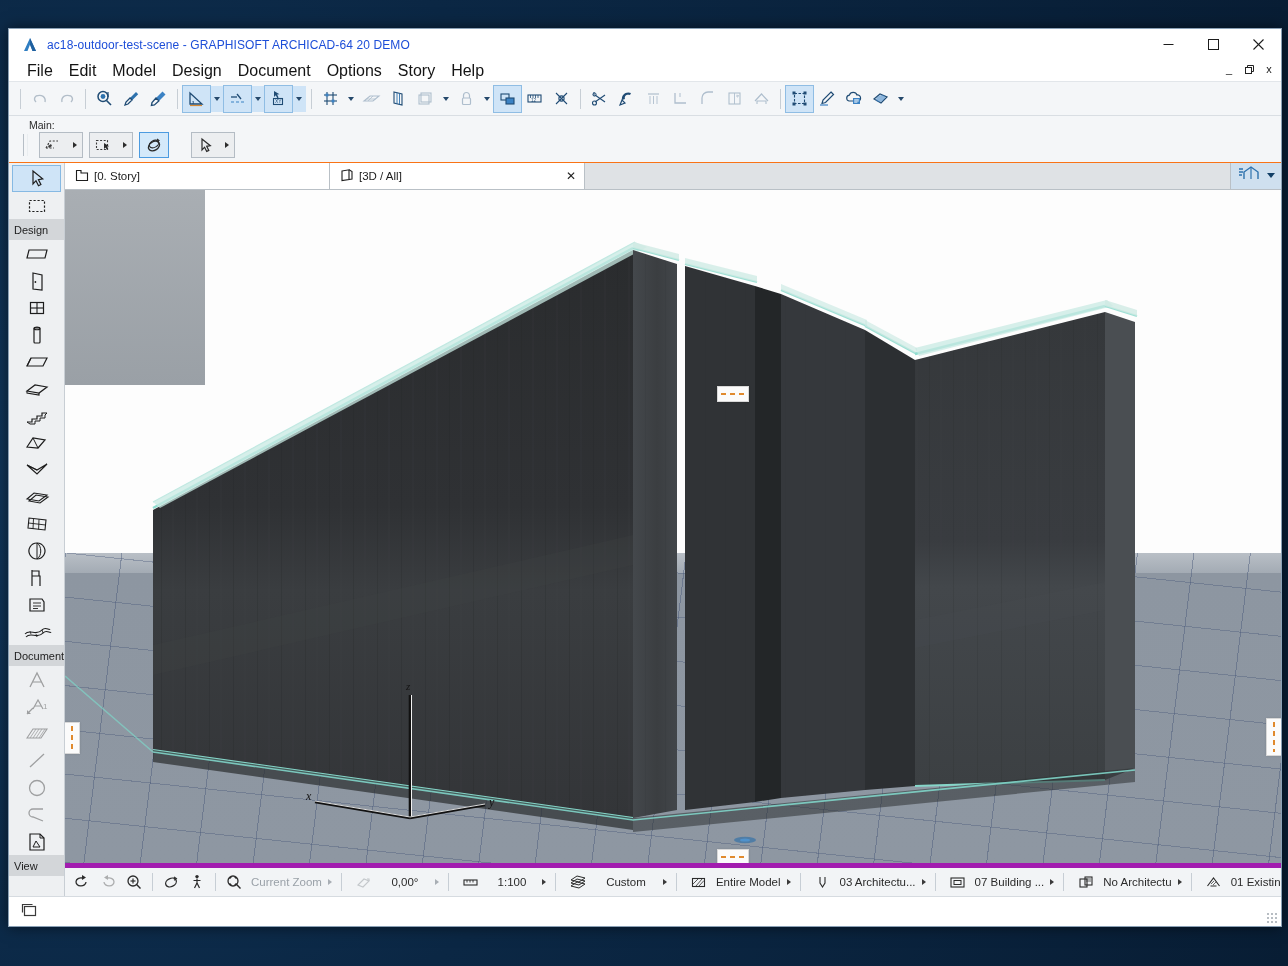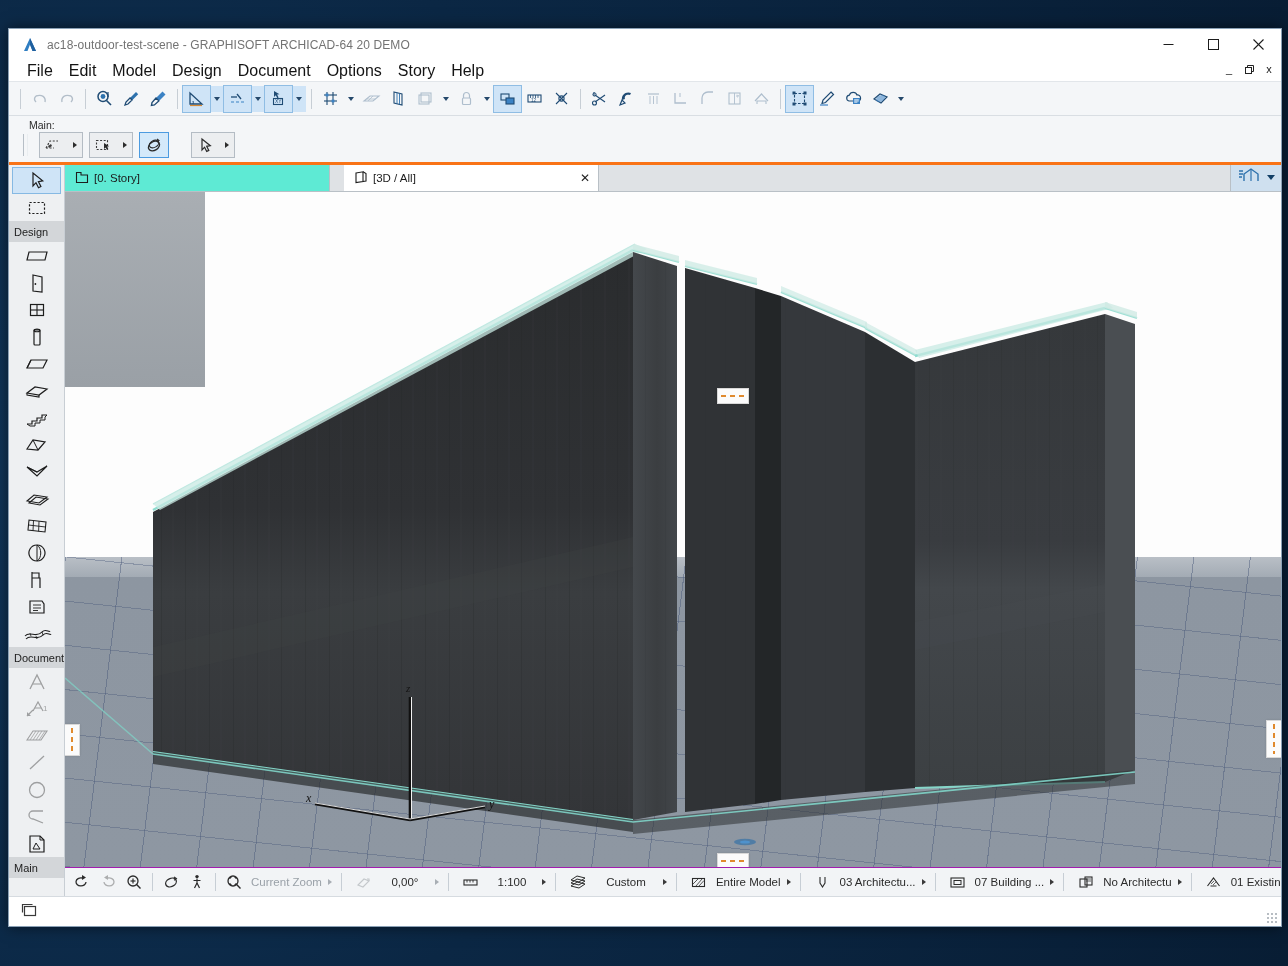--- a/index.html
+++ b/index.html
@@ -26,21 +26,21 @@
   }
   
   #titlebar{
     height:31px;min-height:31px;background:#ffffff;
     display:flex;align-items:center;position:relative;
     border-bottom:0;
   }
   #app-icon{width:18px;height:18px;margin:0 8px 0 12px;position:relative;}
   #app-icon svg{display:block;}
   #title-text{
-    font-size:12px;color:#737373;letter-spacing:.1px;white-space:nowrap;
+    font-size:12px;color:#1d4ed8;letter-spacing:.1px;white-space:nowrap;
   }
   .wbtn{
     width:45px;height:30px;display:flex;align-items:center;justify-content:center;
     color:#1c1c1c;
   }
   #wincontrols{position:absolute;right:0;top:0;display:flex;}
   
   #menubar{
     height:21px;min-height:21px;display:flex;align-items:center;
     background:#ffffff;position:relative;padding-left:10px;
@@ -68,21 +68,21 @@
   .tb-arrow{
     width:14px;height:26px;display:flex;align-items:center;justify-content:center;
     flex:0 0 auto;
   }
   .tb-arrow.act{background:#cfe4f7;}
   .tb-sep{width:1px;height:20px;background:#c7ced5;margin:0 5px;flex:0 0 auto;}
   .tri-d{width:0;height:0;border-left:3.5px solid transparent;border-right:3.5px solid transparent;border-top:4px solid #25486b;}
   
   #mainbar{
     height:46px;min-height:46px;background:#f4f6f8;
-    border-bottom:3px solid #f97316;position:relative;
+    border-bottom:1px solid #f97316;position:relative;
     display:flex;flex-direction:column;justify-content:flex-end;
   }
   #mainbar-label{
     position:absolute;left:20px;top:3px;font-size:10.5px;color:#2b2b2b;
   }
   #mainbar-row{display:flex;align-items:center;padding:0 0 4px 14px;gap:6px;}
   #mainbar-grip{width:3px;height:22px;border-left:1px solid #b6bec6;border-right:1px solid #e9edf0;margin-right:5px;}
   .mgroup{
     display:flex;align-items:center;height:24px;border:1px solid #b4bcc4;background:#f0f2f4;
   }
@@ -113,23 +113,23 @@
   }
   
   #docarea{flex:1;display:flex;flex-direction:column;min-width:0;background:#fff;}
   
   #tabbar{
     height:26px;min-height:26px;background:#dfe2e5;display:flex;align-items:stretch;
     border-bottom:1px solid #b9c0c6;position:relative;
   }
   .tab{
     display:flex;align-items:center;gap:5px;padding:0 10px;font-size:11.5px;color:#1b1b1b;
-    border-right:1px solid #b9c0c6;background:#5eead4;min-width:0;
-  }
-  .tab.active{background:#ffffff;margin-left:14px;}
+    border-right:1px solid #b9c0c6;background:#ffffff;min-width:0;
+  }
+  .tab.active{background:#ffffff;}
   #tab0{width:265px;box-sizing:border-box;}
   #tab1{width:255px;box-sizing:border-box;position:relative;}
   .tab-close{
     position:absolute;right:8px;top:50%;transform:translateY(-50%);
     font-size:12px;color:#222;line-height:1;
   }
   #tabbar-right{
     margin-left:auto;display:flex;align-items:center;gap:2px;padding-right:4px;
     background:#cfe0ef;border-left:1px solid #b9c0c6;padding-left:6px;
   }
@@ -171,21 +171,21 @@
     background:repeating-linear-gradient(180deg,#e08a2e 0 5px,transparent 5px 9px);}
   #marker-right{right:-1px;top:528px;width:14px;height:36px;}
   #marker-right .dash{position:absolute;top:3px;bottom:3px;left:6px;width:2px;
     background:repeating-linear-gradient(180deg,#e08a2e 0 5px,transparent 5px 9px);}
   #marker-bottom{left:652px;bottom:-2px;width:30px;height:14px;}
   #marker-bottom .dash{position:absolute;left:3px;right:3px;top:6px;height:2px;
     background:repeating-linear-gradient(90deg,#e08a2e 0 5px,transparent 5px 9px);}
   
   #statusbar{
     height:28px;min-height:28px;background:#f2f4f6;
-    border-top:1px solid #a21caf;display:flex;align-items:center;
+    border-top:5px solid #a21caf;display:flex;align-items:center;
     padding-left:4px;font-size:11.5px;color:#2b2b2b;
   }
   .sb-ico{width:26px;height:24px;display:flex;align-items:center;justify-content:center;flex:0 0 auto;}
   .sb-ico.dis{opacity:.35;}
   .sb-sep{width:1px;height:18px;background:#c7ced5;margin:0 5px;flex:0 0 auto;}
   .sb-field{display:flex;align-items:center;gap:4px;height:24px;padding:0 4px;flex:0 0 auto;}
   .sb-label{white-space:nowrap;}
   .sb-label.dim{color:#9aa1a8;}
   .sb-tri{width:0;height:0;border-top:3.5px solid transparent;border-bottom:3.5px solid transparent;border-left:4.5px solid #3a3a3a;margin-left:2px;}
   .sb-tri.dim{border-left-color:#a8aeb4;}
@@ -703,21 +703,21 @@
           </svg>
       </div>
       <div class="tool">
         <svg width="24" height="22" viewBox="0 0 24 22">
             <path d="M5 3 L15 3 L19 7 L19 19 L5 19z" fill="none" stroke="#1d1d1d" stroke-width="1.2"></path>
             <polyline points="15,3 15,7 19,7" fill="none" stroke="#1d1d1d" stroke-width="1"></polyline>
             <polygon points="8,16 11,10 15,16" fill="none" stroke="#1d1d1d" stroke-width="1"></polygon>
           </svg>
       </div>
 
-      <div class="tool-header">Main</div>
+      <div class="tool-header">View</div>
     </div>
 
     <div id="docarea">
 
       <div id="tabbar">
         <div class="tab" id="tab0">
           <span>
             <svg width="14" height="14" viewBox="0 0 14 14">
                 <path d="M1.5 12.5 L1.5 2.5 L6 2.5 L6 5 L12.5 5 L12.5 12.5z" fill="none" stroke="#1d1d1d" stroke-width="1.1"></path>
               </svg>

